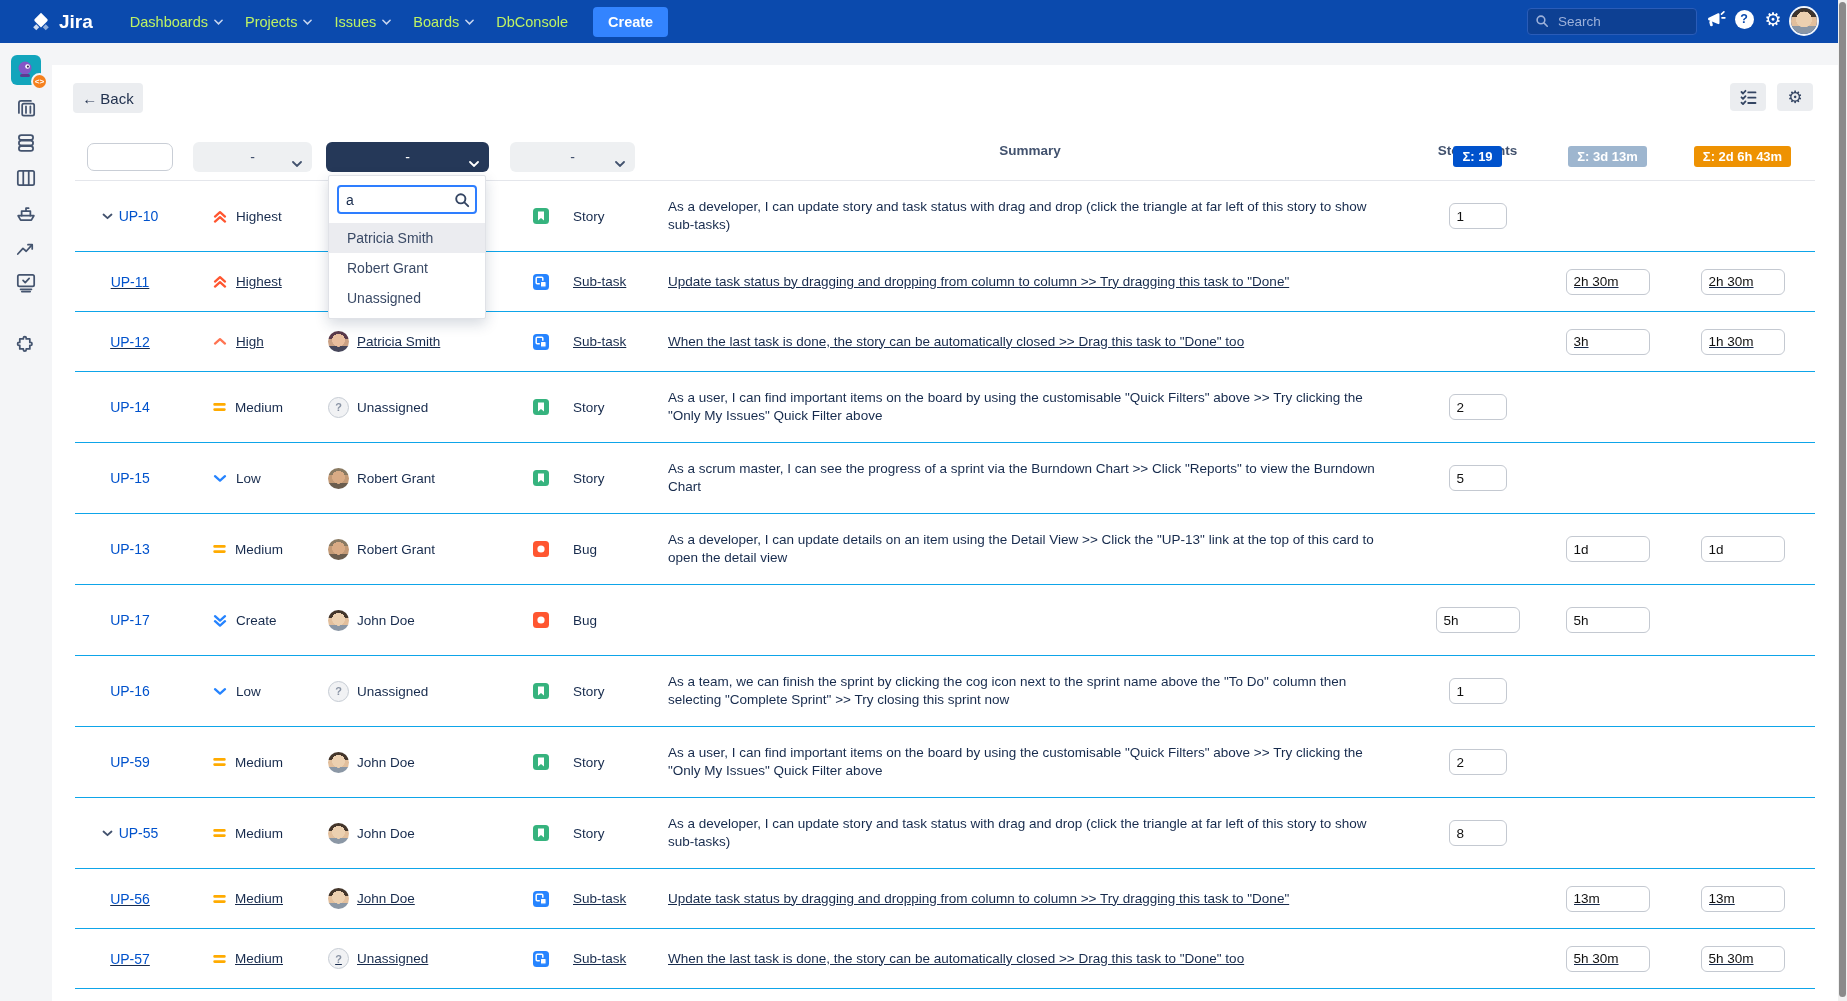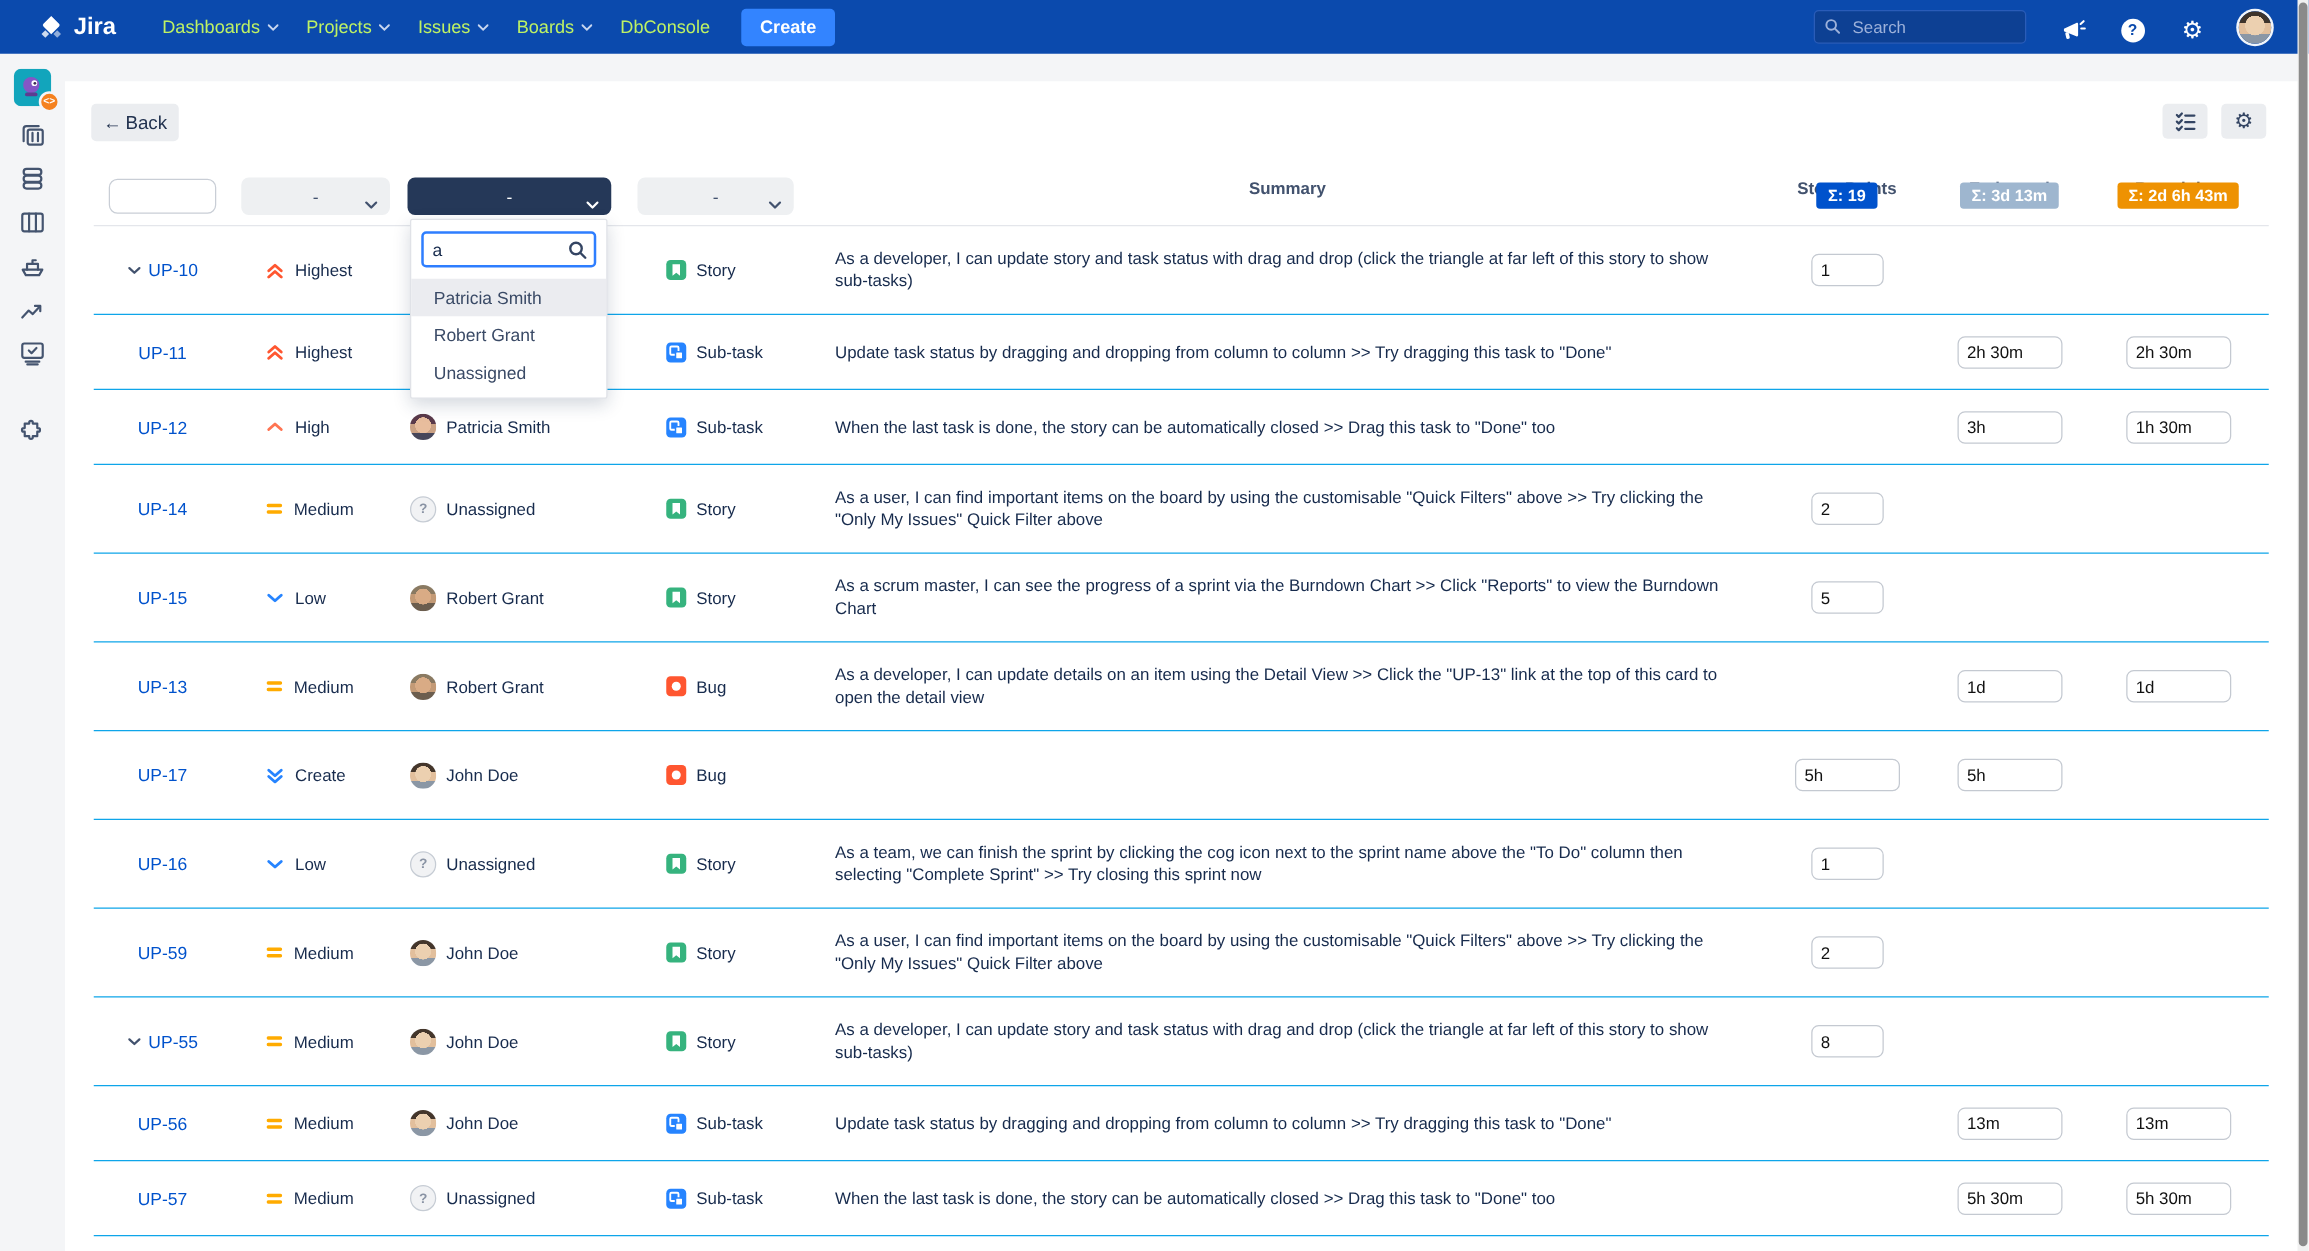--- a/index.html
+++ b/index.html
@@ -8,21 +8,21 @@
     font-family: "Liberation Sans", sans-serif;
     background:#fff; position:relative; overflow:hidden; color:#172B4D;
   }
   
   .navbar{position:absolute;left:0;top:0;width:1847px;height:43px;background:var(--c-navbar,#0b4aad);display:flex;align-items:center;padding:0 30px;z-index:50;}
   .brand{display:flex;align-items:center;gap:7px;color:#fff;font-size:19px;font-weight:bold;}
   .nav-menus{display:flex;align-items:center;margin-left:26px;}
   .nav-item{display:flex;align-items:center;gap:6px;color:#bef264;font-size:14.5px;padding:12px 11px;height:59px;cursor:pointer;}
   .nav-item svg{opacity:.85;}
   .create-btn{margin-left:14px;background:var(--c-create,#3384FF);color:#fff;font-size:14.5px;font-weight:bold;border:none;border-radius:4px;padding:7px 15px;cursor:pointer;}
-  .nav-right{margin-left:auto;display:flex;align-items:flex-end;gap:26px;}
+  .nav-right{margin-left:auto;display:flex;align-items:flex-start;gap:7px;}
   .nav-search{position:relative;width:170px;height:27px;}
   .nav-search input{width:100%;height:100%;background:#0d4093;border:1px solid #2a5cb8;border-radius:4px;color:#cdd9f1;font-size:13.5px;padding:0 8px 0 30px;outline:none;}
   .nav-search input::placeholder{color:#9db1da;}
   .nav-search .mag{position:absolute;left:8px;top:6px;}
   .nav-icon{display:flex;align-items:center;justify-content:center;width:22px;height:22px;cursor:pointer;}
   .help-circle{width:19px;height:19px;border-radius:50%;background:#fff;color:#0b4aad;font-weight:bold;font-size:12.5px;display:flex;align-items:center;justify-content:center;}
   .gear-glyph{font-family:"DejaVu Sans",sans-serif;color:#fff;font-size:19px;line-height:1;}
   .nav-avatar{width:26px;height:26px;border-radius:50%;box-shadow:0 0 0 2px rgba(255,255,255,.95);
     background:radial-gradient(circle at 50% 44%, #ecd0b0 0 40%, rgba(0,0,0,0) 41%),linear-gradient(180deg,#3e342c 0 36%,#e2bf9c 36% 70%,#8b97a5 70%);cursor:pointer;}
   
@@ -49,28 +49,28 @@
   .f-select{position:relative;height:30px;border-radius:6px;background:#eef0f2;color:#42526E;font-size:14px;display:flex;align-items:center;justify-content:center;cursor:pointer;}
   .f-select .chev{position:absolute;right:10px;top:12px;}
   .f-priority{width:119px;} .f-type{width:125px;}
   .f-assignee{width:163px;background:var(--c-assignee_select,#253858);color:#fff;}
   .sum-badge{height:21px;padding:0 9px;border-radius:3px;color:#fff;font-size:13px;font-weight:bold;display:flex;align-items:center;}
   .sum-badge.sp{background:var(--c-sum_story_points,#0052CC);}
   .sum-badge.est{background:var(--c-sum_estimated,#9EB6CF);}
   .sum-badge.rem{background:var(--c-sum_remaining,#EE9202);}
   .rows{position:absolute;left:75px;top:180px;width:1740px;border-top:1px solid #e4e6eb;}
   .row{border-bottom:1px solid #0ea5e9;align-items:center;}
-  .row.l2{min-height:71px;} .row.l1{min-height:60px;}
+  .row.l2{min-height:71px;} .row.l1{min-height:60px;text-decoration:underline;}
   .cell{display:flex;align-items:center;font-size:13.5px;color:#172B4D;}
   .c-key{justify-content:center;gap:6px;}
   .c-key a{color:var(--c-link,#0052CC);text-decoration:none;font-size:14px;}
   .exp{display:flex;align-items:center;cursor:pointer;}
   .c-pri{padding-left:28px;gap:9px;}
   .c-asg{padding-left:8px;gap:8px;}
-  .c-typ{padding-left:38px;gap:8px;align-items:center;}
+  .c-typ{padding-left:38px;gap:24px;align-items:center;}
   .c-sum{padding:0 20px 0 18px;line-height:1.32;display:block;align-self:center;}
   .c-num{justify-content:center;}
   .row input{height:26px;border:1px solid #c4c9d1;border-radius:6px;font-size:13.5px;padding:0 7px;outline:none;color:#111;background:#fff;}
   .in-sp{width:58px;} .in-t{width:84px;}
   .ticon{width:16px;height:16px;border-radius:3.5px;display:flex;align-items:center;justify-content:center;flex:none;}
   .ticon.story{background:var(--c-story,#36B37E);color:var(--c-story,#36B37E);}
   .ticon.subtask{background:var(--c-subtask,#2684FF);color:var(--c-subtask,#2684FF);}
   .ticon.bug{background:var(--c-bug,#FF5630);color:var(--c-bug,#FF5630);}
   .pico{display:flex;align-items:center;flex:none;}
   .av{width:21px;height:21px;border-radius:50%;flex:none;}

